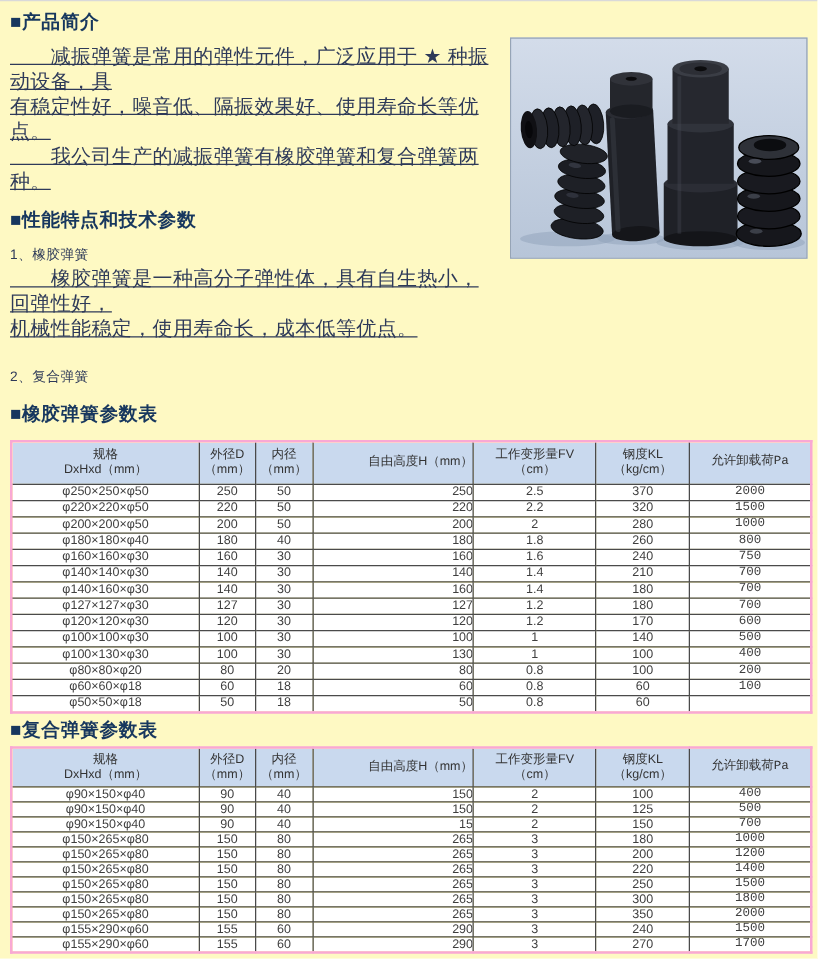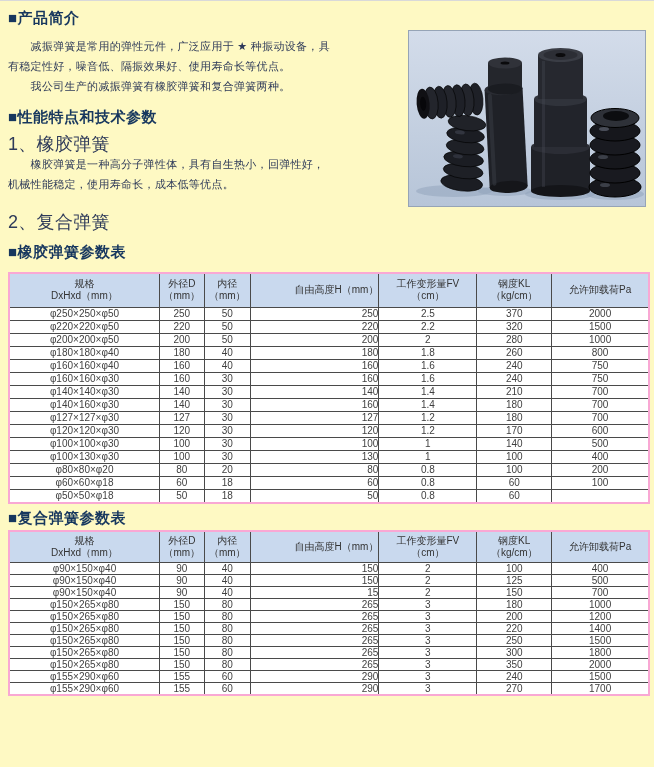--- a/index.html
+++ b/index.html
@@ -16,26 +16,27 @@
   }
   h2.sec-title {
     font-size:15px; font-weight:bold; color:#17375e;
     line-height:18px; letter-spacing:0.5px;
   }
   .t2 { margin-top:12px; }
   .t3 { margin-top:11px; }
   .t4 { margin-top:5px; }
   p.para {
     white-space:pre-line;
-    font-size:11px; line-height:20px; color:#2e3a59;
+    font-size:16px; line-height:20px; color:#2e3a59;
     letter-spacing:0.3px;
+    text-decoration:underline;
   }
   .p1 { margin-top:9px; }
   .subhead {
-    font-size:18px; color:#2e3a59; line-height:20px; letter-spacing:0.3px;
+    font-size:11px; color:#2e3a59; line-height:20px; letter-spacing:0.3px;
   }
   .sub1 { margin-top:8px; }
   .sub2 { margin-top:18px; }
   .photo {
     float:right;
     width:238px; height:177px;
     margin:3px 0 8px 12px;
     border:1px solid #96a4b6;
     background:#c6d2e3;
   }
@@ -66,21 +67,21 @@
   table.t-rubber td { height:12px; line-height:12px; }
   table.t-composite { margin-top:3px; }
   table.t-composite th { height:32px; }
   table.t-composite td { height:11px; line-height:11px; }
   table.params th:nth-child(1), table.params td:nth-child(1) { width:23.5%; }
   table.params th:nth-child(2), table.params td:nth-child(2) { width:7.0%; }
   table.params th:nth-child(3), table.params td:nth-child(3) { width:7.2%; }
   table.params th:nth-child(4), table.params td:nth-child(4) { width:20.1%;text-align:right; }
   table.params th:nth-child(5), table.params td:nth-child(5) { width:15.3%; }
   table.params th:nth-child(6), table.params td:nth-child(6) { width:11.7%; }
-  table.params th:nth-child(7), table.params td:nth-child(7) { width:15.2%; }
+  table.params th:nth-child(7), table.params td:nth-child(7) { width:15.2%;font-family:Liberation Mono, monospace; }
 </style>
 </head>
 <body>
 
 <div class="page">
 
   <h2 class="sec-title t1">■产品简介</h2>
 
   <div class="photo">
     <svg width="236" height="175" viewBox="0 0 236 175">
@@ -214,29 +215,20 @@
         <tr>
           <td>φ180×180×φ40</td>
           <td>180</td>
           <td>40</td>
           <td>180</td>
           <td>1.8</td>
           <td>260</td>
           <td>800</td>
         </tr>
         <tr>
-          <td>φ160×160×φ40</td>
-          <td>160</td>
-          <td>40</td>
-          <td>160</td>
-          <td>1.6</td>
-          <td>240</td>
-          <td>750</td>
-        </tr>
-        <tr>
           <td>φ160×160×φ30</td>
           <td>160</td>
           <td>30</td>
           <td>160</td>
           <td>1.6</td>
           <td>240</td>
           <td>750</td>
         </tr>
         <tr>
           <td>φ140×140×φ30</td>

